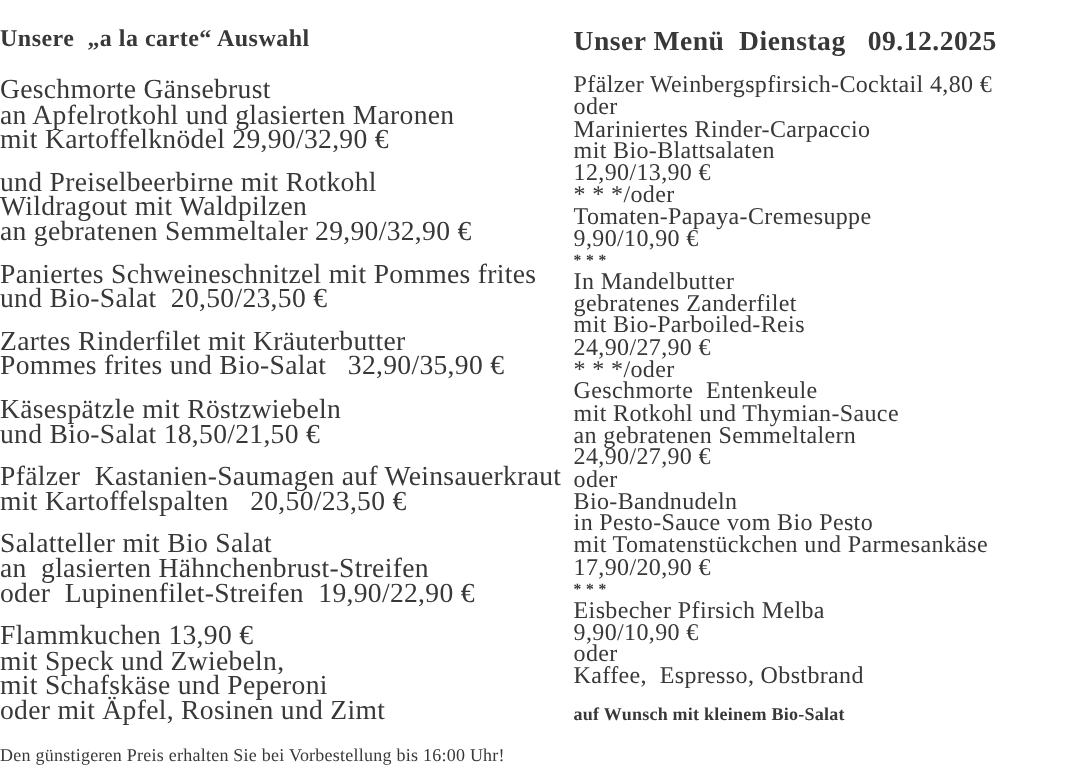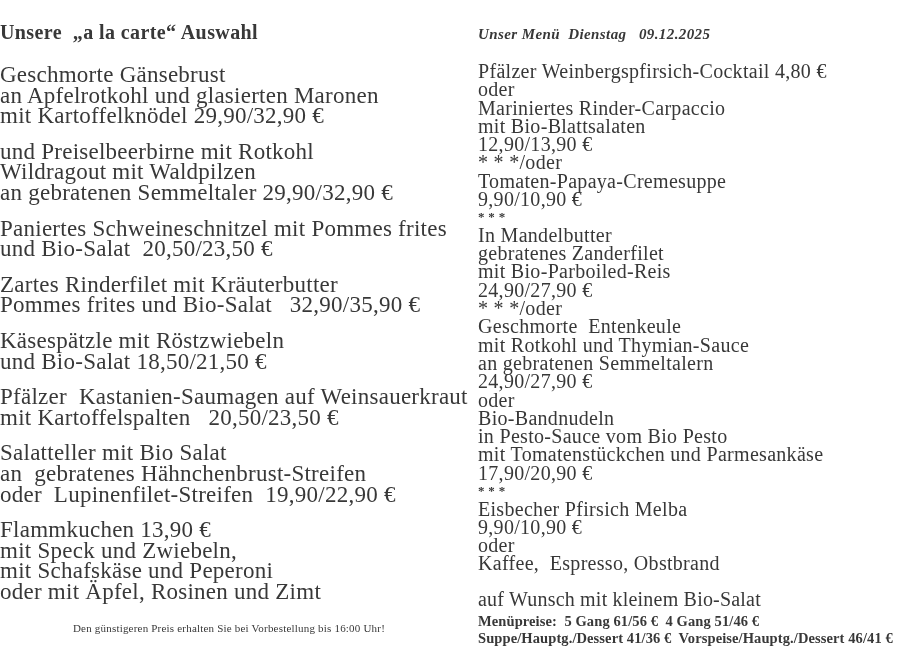--- a/index.html
+++ b/index.html
@@ -18,35 +18,35 @@
   .left-title {
     font-size:20px; font-weight:700; letter-spacing:0.4px;
     line-height:24px; margin-bottom:21px; white-space:pre;
   }
   .dish { margin-bottom:15px; }
   .dish .line {
     font-size:23px; line-height:20.6px; letter-spacing:0.25px; white-space:pre;
   }
   .left-footer {
     position:absolute; left:0px; top:622px; width:458px;
-    text-align:center; font-size:11px; letter-spacing:0.2px; white-space:pre;
+    text-align:left; font-size:15px; letter-spacing:0.2px; white-space:pre;
   }
 
   .right-title {
-    font-size:15px; font-weight:700; letter-spacing:0.4px;
-    line-height:21px; margin-bottom:17px; white-space:pre;font-style:italic;
+    font-size:23px; font-weight:700; letter-spacing:0.4px;
+    line-height:21px; margin-bottom:17px; white-space:pre;
   }
   .menu-line {
     font-size:20px; line-height:18.3px; letter-spacing:0.3px; white-space:pre;
   }
   .menu-line.sep {
     font-size:13px; font-weight:700; line-height:17.5px;
   }
   .bio-note {
-    margin-top:15px; font-size:20px; letter-spacing:0.2px; white-space:pre;
+    margin-top:15px; font-size:15px; letter-spacing:0.2px; white-space:pre;font-weight:bold;
   }
   .price-line {
     font-size:14.5px; font-weight:700; line-height:17.3px;
     letter-spacing:0.1px; white-space:pre;
   }
   .menu-prices { margin-top:2px; }
 </style>
 </head>
 <body>
 
@@ -76,21 +76,21 @@
         <div class="dish">
           <div class="line">Käsespätzle mit Röstzwiebeln</div>
           <div class="line">und Bio-Salat 18,50/21,50 €</div>
         </div>
         <div class="dish">
           <div class="line">Pfälzer  Kastanien-Saumagen auf Weinsauerkraut</div>
           <div class="line">mit Kartoffelspalten   20,50/23,50 €</div>
         </div>
         <div class="dish">
           <div class="line">Salatteller mit Bio Salat</div>
-          <div class="line">an  gebratenes Hähnchenbrust-Streifen</div>
+          <div class="line">an  glasierten Hähnchenbrust-Streifen</div>
           <div class="line">oder  Lupinenfilet-Streifen  19,90/22,90 €</div>
         </div>
         <div class="dish">
           <div class="line">Flammkuchen 13,90 €</div>
           <div class="line">mit Speck und Zwiebeln,</div>
           <div class="line">mit Schafskäse und Peperoni</div>
           <div class="line">oder mit Äpfel, Rosinen und Zimt</div>
         </div>
       </div>
   </div>
@@ -123,19 +123,15 @@
         <div class="menu-line">in Pesto-Sauce vom Bio Pesto</div>
         <div class="menu-line">mit Tomatenstückchen und Parmesankäse</div>
         <div class="menu-line">17,90/20,90 €</div>
         <div class="menu-line sep">* * *</div>
         <div class="menu-line">Eisbecher Pfirsich Melba</div>
         <div class="menu-line">9,90/10,90 €</div>
         <div class="menu-line">oder</div>
         <div class="menu-line">Kaffee,  Espresso, Obstbrand</div>
       </div>
     <div class="bio-note">auf Wunsch mit kleinem Bio-Salat</div>
-    <div class="menu-prices">
-        <div class="price-line">Menüpreise:  5 Gang 61/56 €  4 Gang 51/46 €</div>
-        <div class="price-line">Suppe/Hauptg./Dessert 41/36 €  Vorspeise/Hauptg./Dessert 46/41 €</div>
-      </div>
   </div>
 
 </div>
 
 </body></html>

